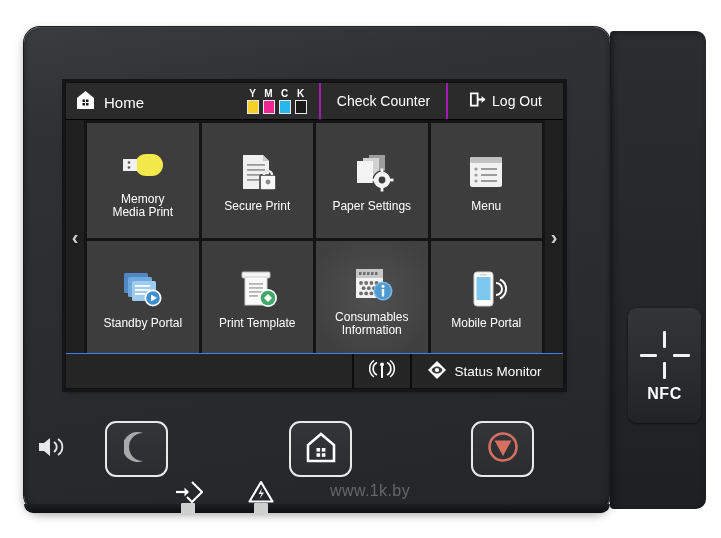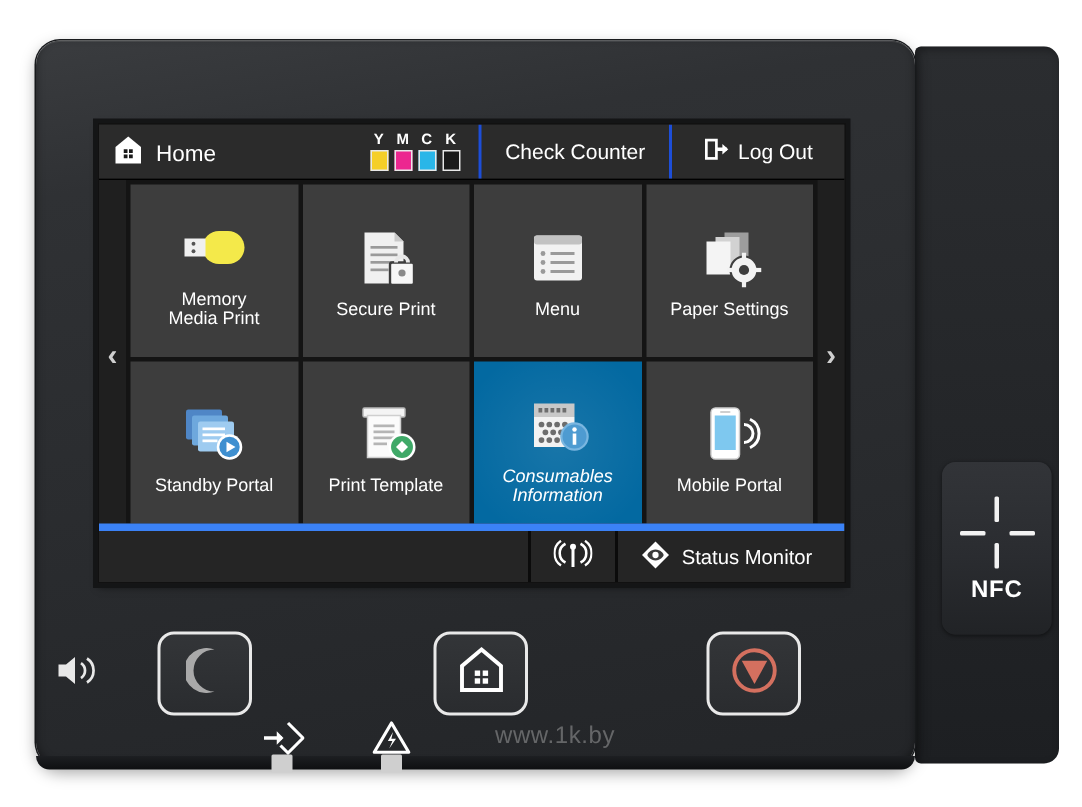--- a/index.html
+++ b/index.html
@@ -67,61 +67,61 @@
   .hdr-toner{
     flex:1;display:flex;align-items:flex-end;justify-content:flex-start;
     background:#2b2b2b;padding:0 0 5px 0;
   }
   .toner-group{display:flex;gap:3px;}
   .toner{width:13px;display:flex;flex-direction:column;align-items:center;}
   .toner .t-letter{color:#fff;font-size:10px;font-weight:bold;line-height:10px;margin-bottom:1px;}
   .toner .t-box{width:12px;height:14px;border:1px solid #e8e8e8;box-sizing:border-box;}
   .hdr-btn{
     display:flex;align-items:center;justify-content:center;gap:6px;
-    color:#fff;font-size:14px;border-left:2px solid #1d4ed8;background:#2b2b2b;
+    color:#fff;font-size:14px;border-left:2px solid #a21caf;background:#2b2b2b;
   }
   .hdr-btn.counter{width:125px;}
   .hdr-btn.logout{width:115px;}
 
   
   .lcd-body{position:relative;height:235px;background:#1a1a1a;}
   .arrow-col{
     position:absolute;top:0;width:18px;height:100%;display:flex;align-items:center;justify-content:center;
     color:#cfcfcf;font-size:20px;font-weight:bold;background:#1f1f1f;
   }
   .arrow-col.left{left:0;} .arrow-col.right{right:0;}
   .tile-grid{
     position:absolute;left:18px;right:18px;top:0;bottom:0;
     display:grid;grid-template-columns:repeat(4,1fr);grid-template-rows:1fr 1fr;
     gap:3px;padding:3px 3px 0 3px;box-sizing:border-box;background:#141414;
   }
   .tile{
     background:#3d3d3d;display:flex;flex-direction:column;align-items:center;justify-content:center;
     position:relative;overflow:hidden;
   }
-  .tile.active{background:#0369a1;font-style:italic;}
+  .tile.active{background:#404040;}
   .tile.active::before{
     content:"";position:absolute;left:50%;top:48%;width:150px;height:150px;transform:translate(-50%,-50%);
     background:radial-gradient(circle, rgba(255,255,255,.085) 0%, rgba(255,255,255,0) 62%);
   }
   .tile .ticon{height:56px;display:flex;align-items:center;justify-content:center;position:relative;z-index:2;}
   .tile .tlabel{color:#fff;font-size:12px;line-height:13px;text-align:center;padding:0 3px 4px;position:relative;z-index:2;}
   .lcd-pager{
     height:17px;background:#141414;display:flex;align-items:center;justify-content:center;gap:9px;
   }
   .dot{width:5px;height:5px;border-radius:50%;background:#c9c9c9;}
   .dot.cur{
     width:13px;height:13px;background:#fff;color:#333;font-size:9px;font-weight:bold;
     display:flex;align-items:center;justify-content:center;
   }
 
   
   .lcd-footer{
     position:absolute;left:0;right:0;bottom:0;height:34px;background:#252525;
-    display:flex;align-items:center;justify-content:flex-end;border-top:5px solid #3b82f6;
+    display:flex;align-items:center;justify-content:flex-end;border-top:1px solid #3b82f6;
   }
   .foot-btn{
     height:100%;display:flex;align-items:center;justify-content:center;gap:7px;
     color:#fff;font-size:13.5px;border-left:2px solid #0b0b0b;
   }
   .foot-btn.wifi{width:56px;}
   .foot-btn.status{width:145px;padding-right:6px;}
 
   
   .hw-btn{
@@ -255,50 +255,50 @@
                 <circle cx="39" cy="35" r="2.4" fill="#8a8a8a"></circle>
               </svg>
             </div>
             <div class="tlabel">
               <div>Secure Print</div>
             </div>
           </div>
           <div class="tile">
             <div class="ticon">
               <svg width="56" height="50" viewBox="0 0 56 50">
-                <rect x="12" y="10" width="32" height="30" rx="2" fill="#f2f2f2"></rect>
-                <rect x="12" y="10" width="32" height="6" rx="2" fill="#c2c2c2"></rect>
-                <circle cx="18" cy="22" r="1.6" fill="#9a9a9a"></circle>
-                <circle cx="18" cy="28" r="1.6" fill="#9a9a9a"></circle>
-                <circle cx="18" cy="34" r="1.6" fill="#9a9a9a"></circle>
-                <rect x="23" y="21" width="16" height="2" fill="#9a9a9a"></rect>
-                <rect x="23" y="27" width="16" height="2" fill="#9a9a9a"></rect>
-                <rect x="23" y="33" width="16" height="2" fill="#9a9a9a"></rect>
-              </svg>
-            </div>
-            <div class="tlabel">
-              <div>Menu</div>
-            </div>
-          </div>
-          <div class="tile">
-            <div class="ticon">
-              <svg width="56" height="50" viewBox="0 0 56 50">
                 <rect x="25" y="8" width="16" height="22" fill="#9d9d9d"></rect>
                 <rect x="19" y="11" width="16" height="22" fill="#d2d2d2"></rect>
                 <rect x="13" y="14" width="16" height="22" fill="#f4f4f4"></rect>
                 <circle cx="38" cy="33" r="9" fill="#f2f2f2" stroke="#3d3d3d" stroke-width="1.4"></circle>
                 <circle cx="38" cy="33" r="3.4" fill="#3d3d3d"></circle>
                 <rect x="36.6" y="21.5" width="2.8" height="5" fill="#f2f2f2"></rect>
                 <rect x="36.6" y="39.5" width="2.8" height="5" fill="#f2f2f2"></rect>
                 <rect x="26.5" y="31.6" width="5" height="2.8" fill="#f2f2f2"></rect>
                 <rect x="44.5" y="31.6" width="5" height="2.8" fill="#f2f2f2"></rect>
               </svg>
             </div>
             <div class="tlabel">
               <div>Paper Settings</div>
+            </div>
+          </div>
+          <div class="tile">
+            <div class="ticon">
+              <svg width="56" height="50" viewBox="0 0 56 50">
+                <rect x="12" y="10" width="32" height="30" rx="2" fill="#f2f2f2"></rect>
+                <rect x="12" y="10" width="32" height="6" rx="2" fill="#c2c2c2"></rect>
+                <circle cx="18" cy="22" r="1.6" fill="#9a9a9a"></circle>
+                <circle cx="18" cy="28" r="1.6" fill="#9a9a9a"></circle>
+                <circle cx="18" cy="34" r="1.6" fill="#9a9a9a"></circle>
+                <rect x="23" y="21" width="16" height="2" fill="#9a9a9a"></rect>
+                <rect x="23" y="27" width="16" height="2" fill="#9a9a9a"></rect>
+                <rect x="23" y="33" width="16" height="2" fill="#9a9a9a"></rect>
+              </svg>
+            </div>
+            <div class="tlabel">
+              <div>Menu</div>
             </div>
           </div>
           <div class="tile">
             <div class="ticon">
               <svg width="56" height="50" viewBox="0 0 56 50">
                 <rect x="9" y="9" width="24" height="20" rx="1.5" fill="#4f86c6"></rect>
                 <rect x="13" y="13" width="24" height="20" rx="1.5" fill="#6ea8dd"></rect>
                 <rect x="17" y="17" width="24" height="20" rx="1.5" fill="#9ecbf0"></rect>
                 <rect x="20" y="21" width="15" height="1.8" fill="#ffffff"></rect>
                 <rect x="20" y="25" width="15" height="1.8" fill="#ffffff"></rect>

